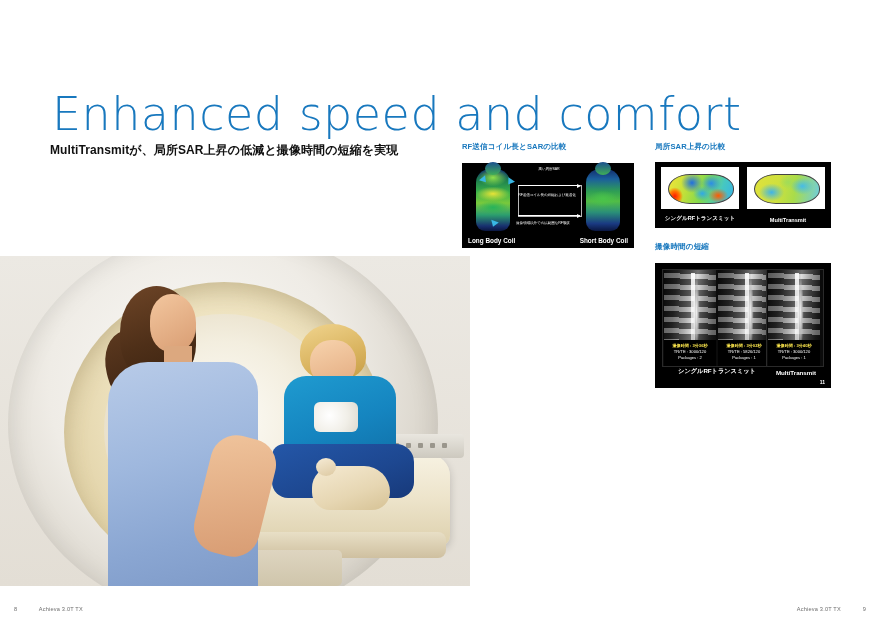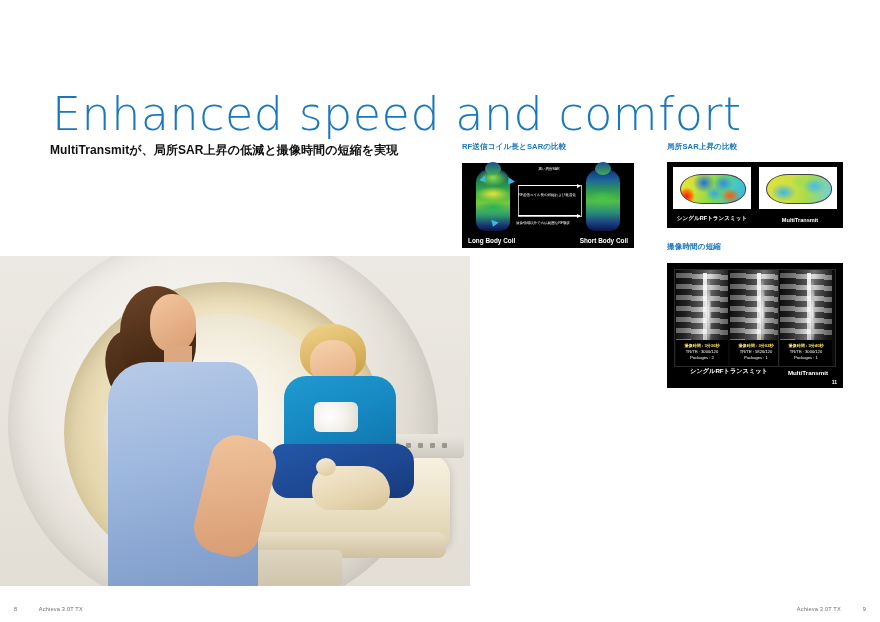--- a/index.html
+++ b/index.html
@@ -24,21 +24,21 @@
   .lead-head{
     font-size:12px;font-weight:bold;color:#111;letter-spacing:.1px;
     margin-bottom:9px;line-height:1.35;
   }
   .lead-body{
     font-size:8.6px;line-height:1.85;color:#222;text-align:justify;
   }
 
   
   .col-mid{position:absolute;left:462px;top:142px;width:172px;}
-  .col-right{position:absolute;left:655px;top:142px;width:176px;margin-left:12px;}
+  .col-right{position:absolute;left:655px;top:142px;width:176px;}
 
   .sec-head{
     font-size:7.6px;font-weight:bold;color:#1878be;
     margin-bottom:6px;line-height:1.35;letter-spacing:.1px;
   }
   .sec-body{font-size:7.4px;line-height:1.78;color:#222;text-align:justify;}
   .sec-body.bold{font-weight:bold;color:#111;}
 
   
   .fig{position:relative;background:#000;margin-top:11px;}

